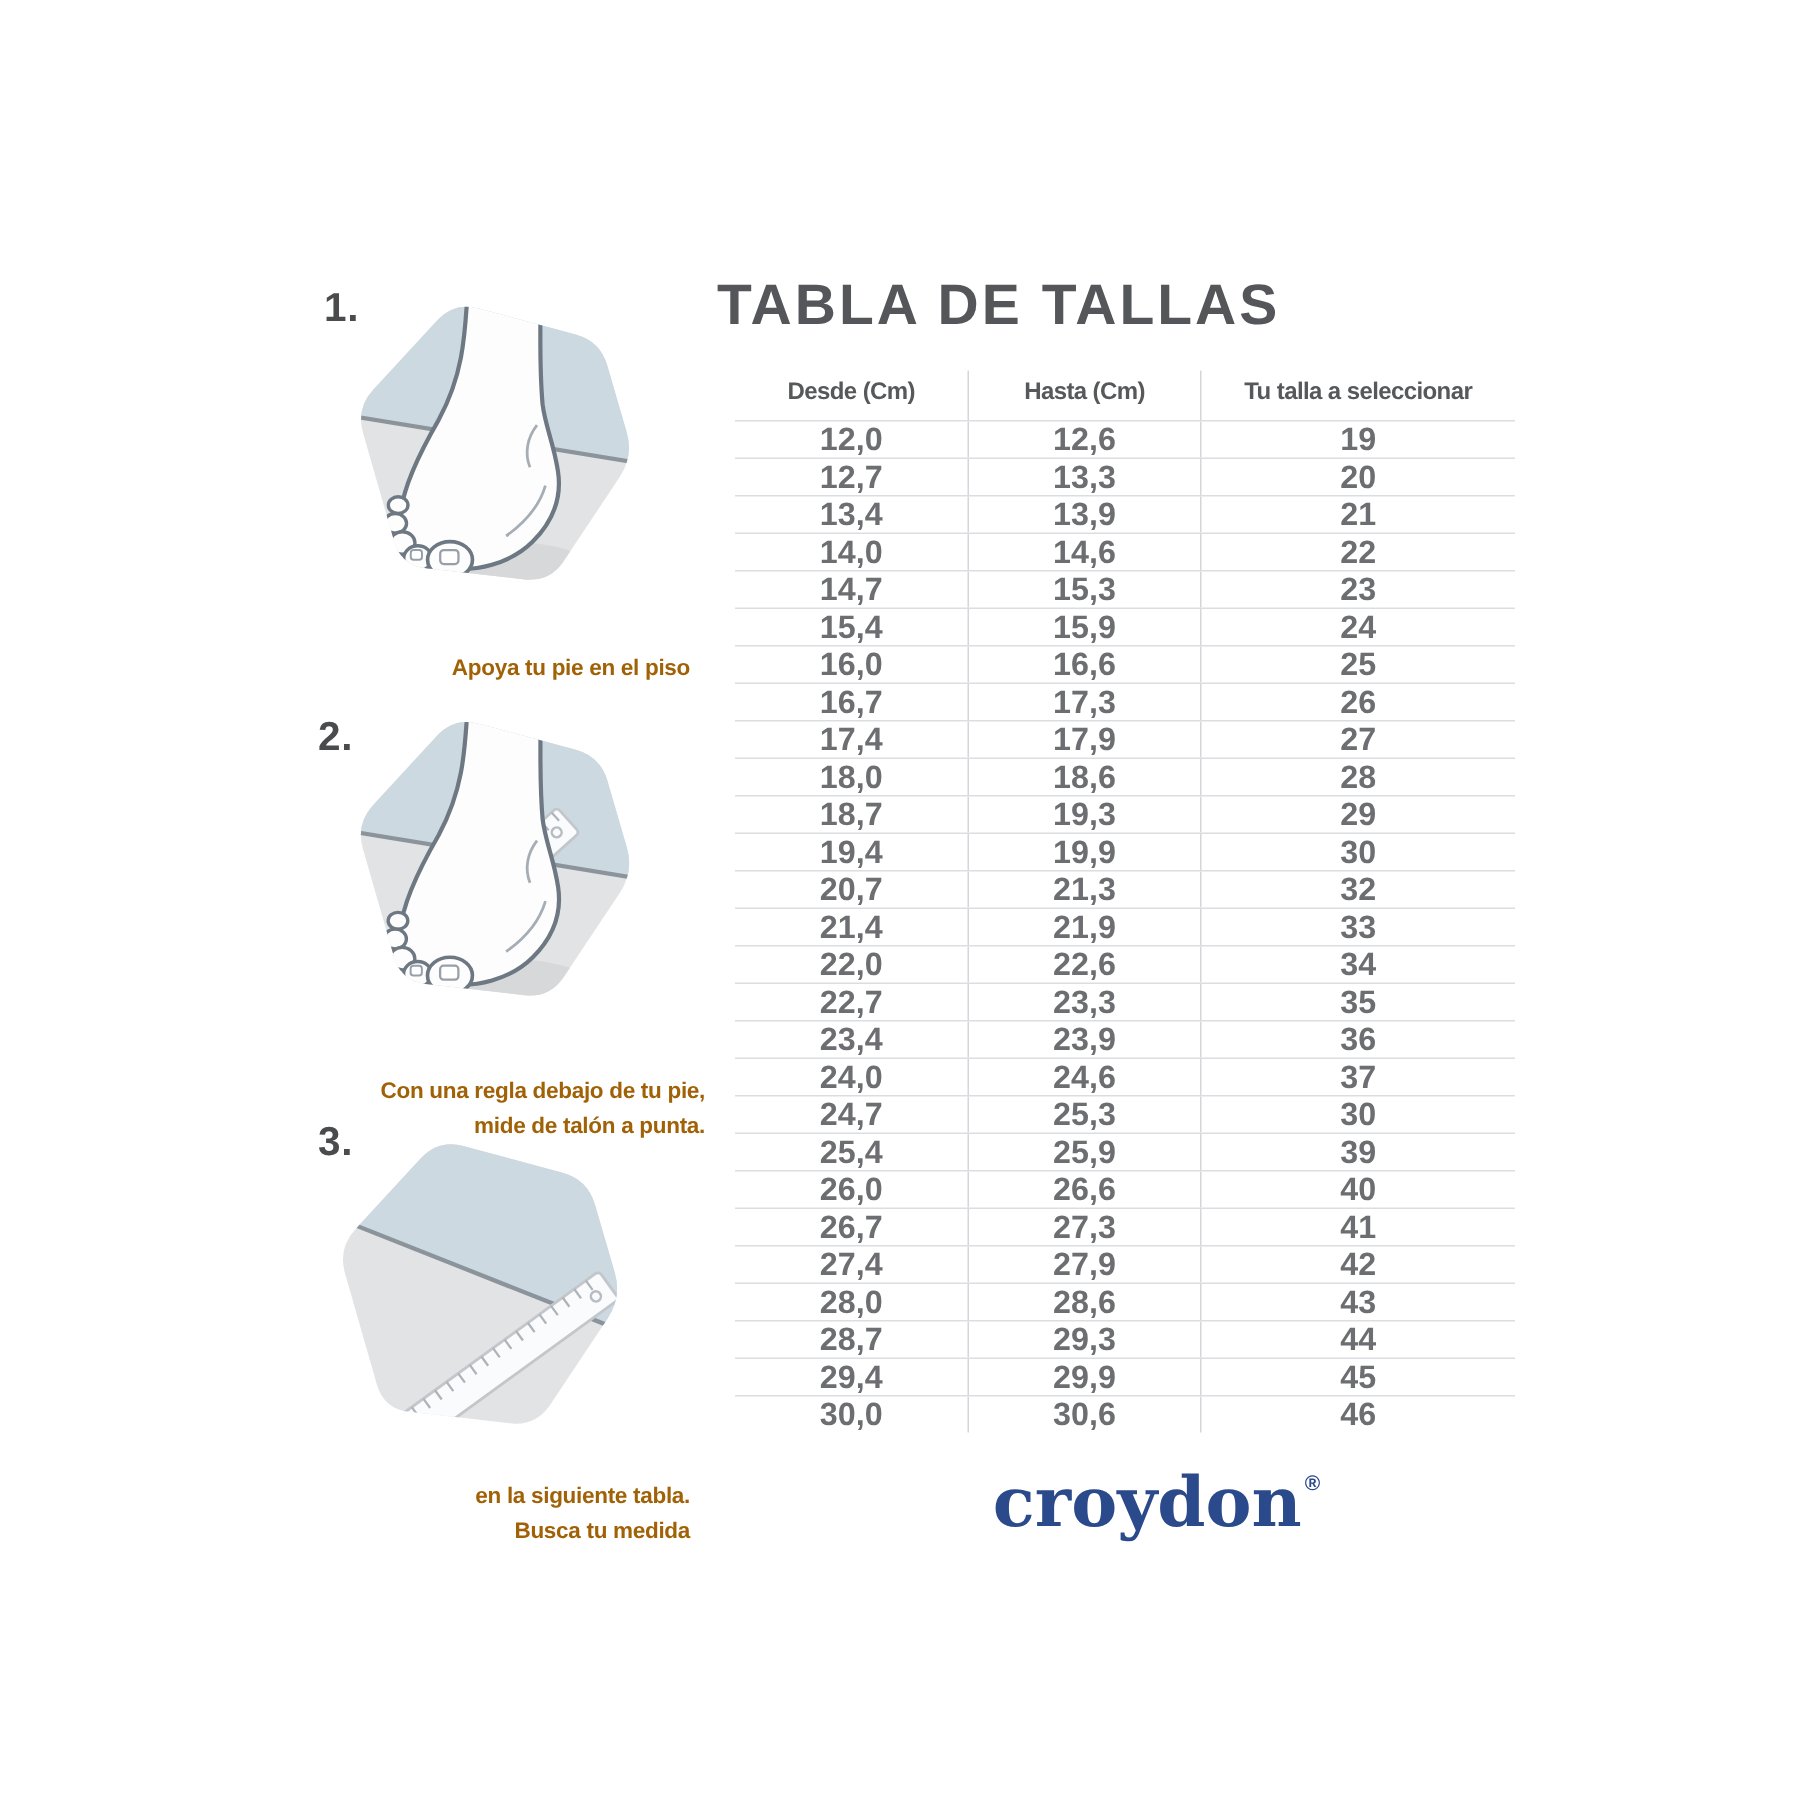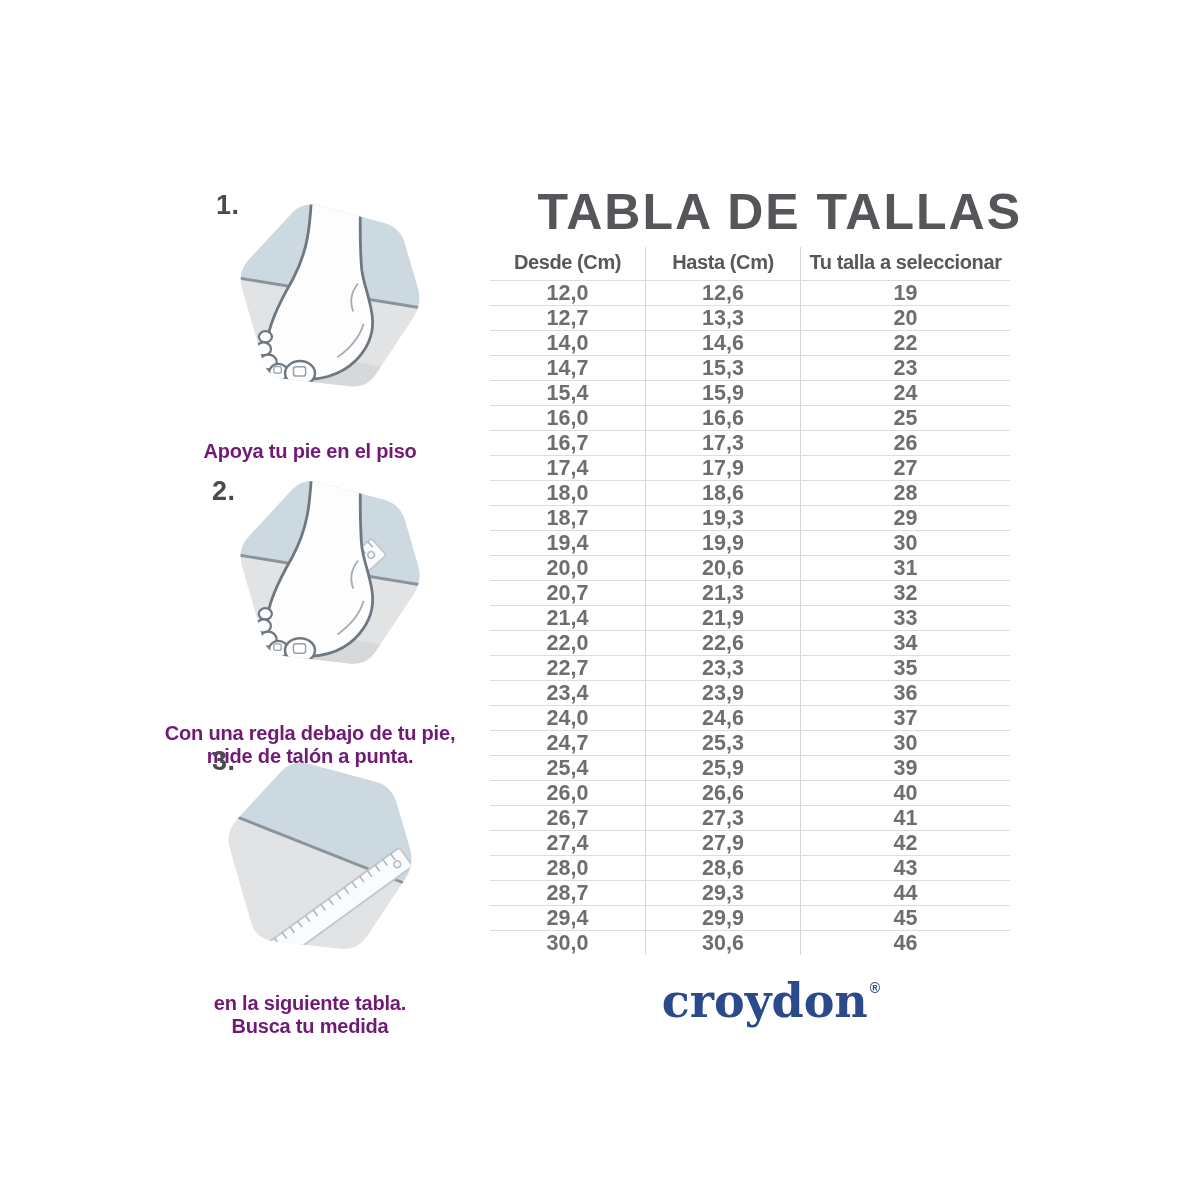--- a/index.html
+++ b/index.html
@@ -15,37 +15,37 @@
   #num1{left:216px;top:190px;}
   #num2{left:212px;top:476px;}
   #num3{left:212px;top:746px;}
 
   .hex{position:absolute;}
   #hex1{left:226px;top:190px;}
   #hex2{left:226px;top:466px;}
   #hex3{left:204px;top:748px;}
 
   .caption{
-    position:absolute;text-align:center;font-weight:700;font-size:20px;line-height:22.5px;
-    color:#701a75;letter-spacing:-0.2px;
+    position:absolute;text-align:right;font-weight:700;font-size:15px;line-height:22.5px;
+    color:#a16207;letter-spacing:-0.2px;
   }
   #cap1{left:160px;top:420px;width:300px;}
   #cap2{left:150px;top:702px;width:320px;}
   #cap3{left:160px;top:972px;width:300px;}
   .caption span{display:block;}
 
   
   .page-title{
-    position:absolute;left:478px;top:183px;width:544px;margin:0;text-align:right;
-    font-size:50px;font-weight:800;letter-spacing:2px;color:#545659;white-space:nowrap;
+    position:absolute;left:478px;top:183px;width:544px;margin:0;text-align:left;
+    font-size:38px;font-weight:800;letter-spacing:2px;color:#545659;white-space:nowrap;
   }
   .size-table{position:absolute;left:490px;top:247px;width:520px;}
   .thead,.tr{display:grid;grid-template-columns:155px 155px 210px;}
   .th{
-    height:33px;line-height:30px;text-align:center;font-weight:700;font-size:20px;
+    height:33px;line-height:30px;text-align:center;font-weight:700;font-size:16px;
     color:#57585a;letter-spacing:-0.4px;white-space:nowrap;
   }
   .td{
     height:24px;line-height:24px;text-align:center;font-weight:700;font-size:21.5px;
     color:#6d6e71;
   }
   .tr{border-top:1px solid #dcdde0;}
   .th:nth-child(2),.th:nth-child(3),
   .td:nth-child(2),.td:nth-child(3){border-left:1px solid #d5d6d9;}
 
@@ -173,20 +173,25 @@
     <div class="td">12,6</div>
     <div class="td">19</div>
   </div>
 
   <div class="tr">
     <div class="td">12,7</div>
     <div class="td">13,3</div>
     <div class="td">20</div>
   </div>
 
+  <div class="tr">
+    <div class="td">13,4</div>
+    <div class="td">13,9</div>
+    <div class="td">21</div>
+  </div>
 
   <div class="tr">
     <div class="td">14,0</div>
     <div class="td">14,6</div>
     <div class="td">22</div>
   </div>
 
   <div class="tr">
     <div class="td">14,7</div>
     <div class="td">15,3</div>
@@ -228,25 +233,20 @@
     <div class="td">19,3</div>
     <div class="td">29</div>
   </div>
 
   <div class="tr">
     <div class="td">19,4</div>
     <div class="td">19,9</div>
     <div class="td">30</div>
   </div>
 
-  <div class="tr">
-    <div class="td">20,0</div>
-    <div class="td">20,6</div>
-    <div class="td">31</div>
-  </div>
 
   <div class="tr">
     <div class="td">20,7</div>
     <div class="td">21,3</div>
     <div class="td">32</div>
   </div>
 
   <div class="tr">
     <div class="td">21,4</div>
     <div class="td">21,9</div>

